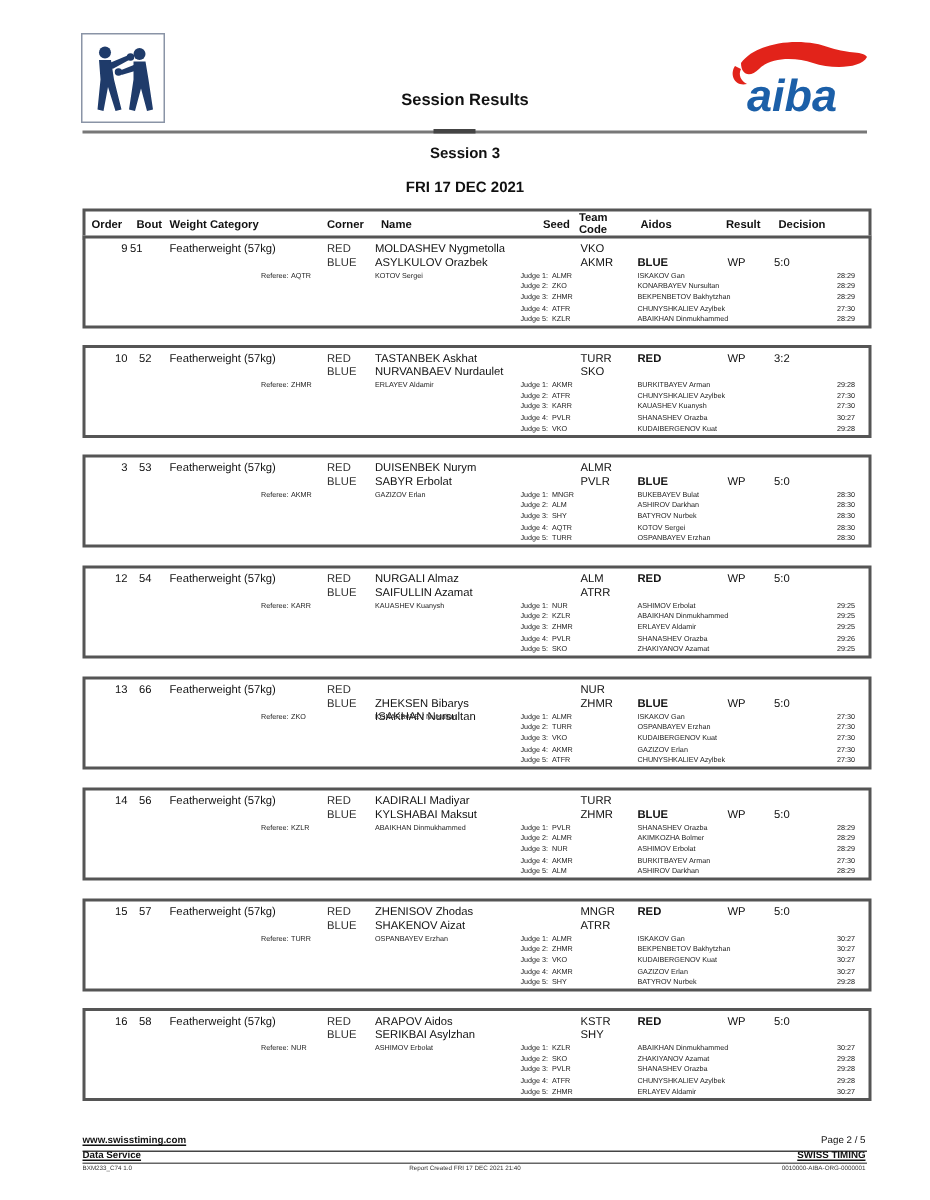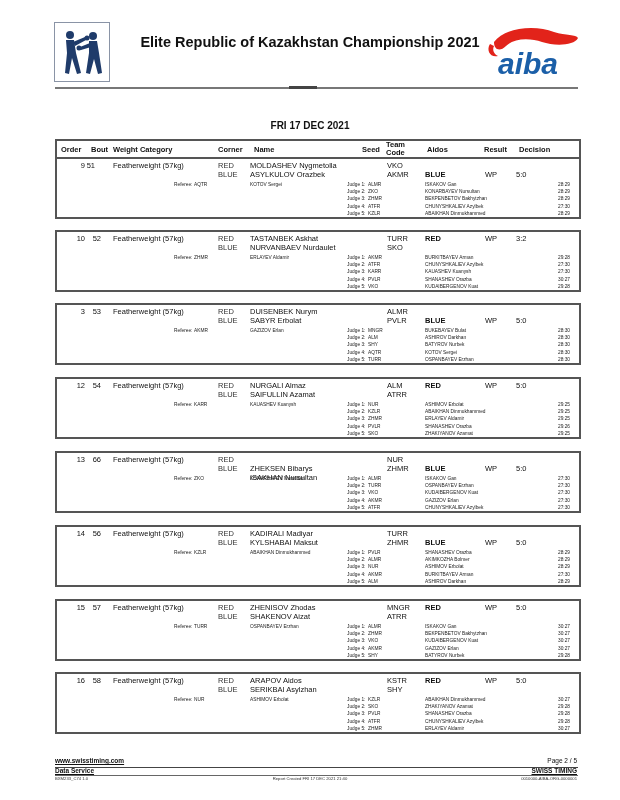--- a/index.html
+++ b/index.html
@@ -53,23 +53,24 @@
   </div>
 
   <div class="logo-right">
     <svg width="96" height="54" viewBox="0 0 96 54">
       <path d="M10 18 C20 4 50 0 70 8 C82 12 92 10 94 14 C90 22 70 22 58 18 C46 14 30 14 22 22 C16 28 10 26 10 18 Z" fill="#e2231a"></path>
       <path d="M6 20 C2 26 6 34 14 32 C10 30 8 26 10 22 Z" fill="#e2231a"></path>
       <text x="14" y="50" font-family="Liberation Sans, sans-serif" font-size="30" font-weight="bold" font-style="italic" fill="#1b5fa8">aiba</text>
     </svg>
   </div>
 
-  <div class="title">Elite Republic of Kazakhstan Championship 2021</div>
+  <div class="subtitle">Session Results</div>
   <div class="rule-top"></div>
   <div class="rule-top-dark"></div>
+  <div class="session">Session 3</div>
   <div class="date">FRI 17 DEC 2021</div>
 
   <div class="colhead">
     <span class="ch" style="left:4px">Order</span>
     <span class="ch" style="left:34px">Bout</span>
     <span class="ch" style="left:56px">Weight Category</span>
     <span class="ch" style="left:161px">Corner</span>
     <span class="ch" style="left:197px">Name</span>
     <span class="ch" style="left:305px">Seed</span>
     <span class="ch two" style="left:329px;top:0px">

